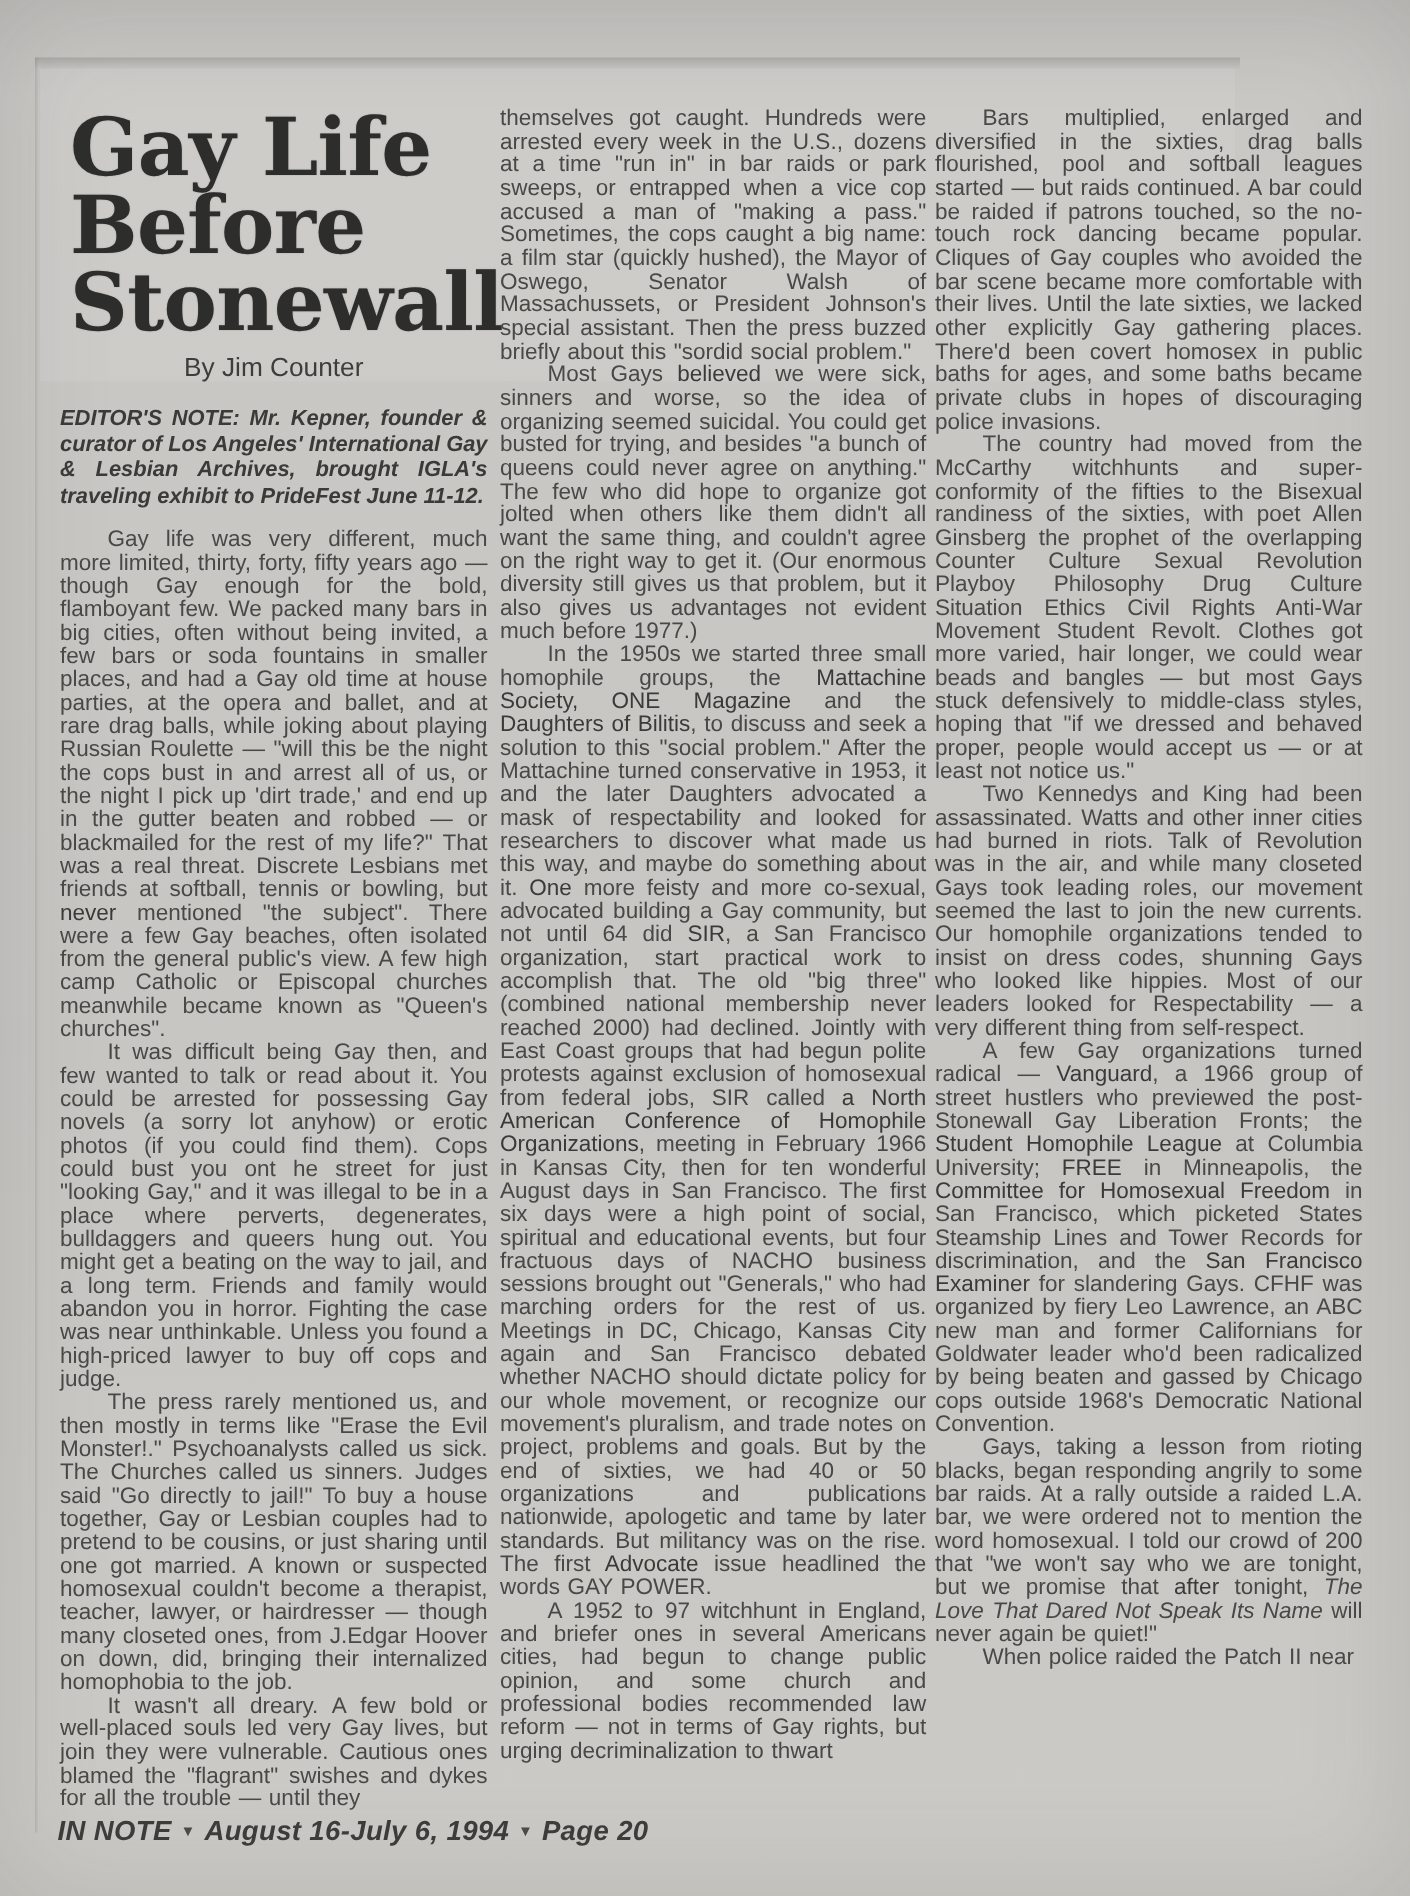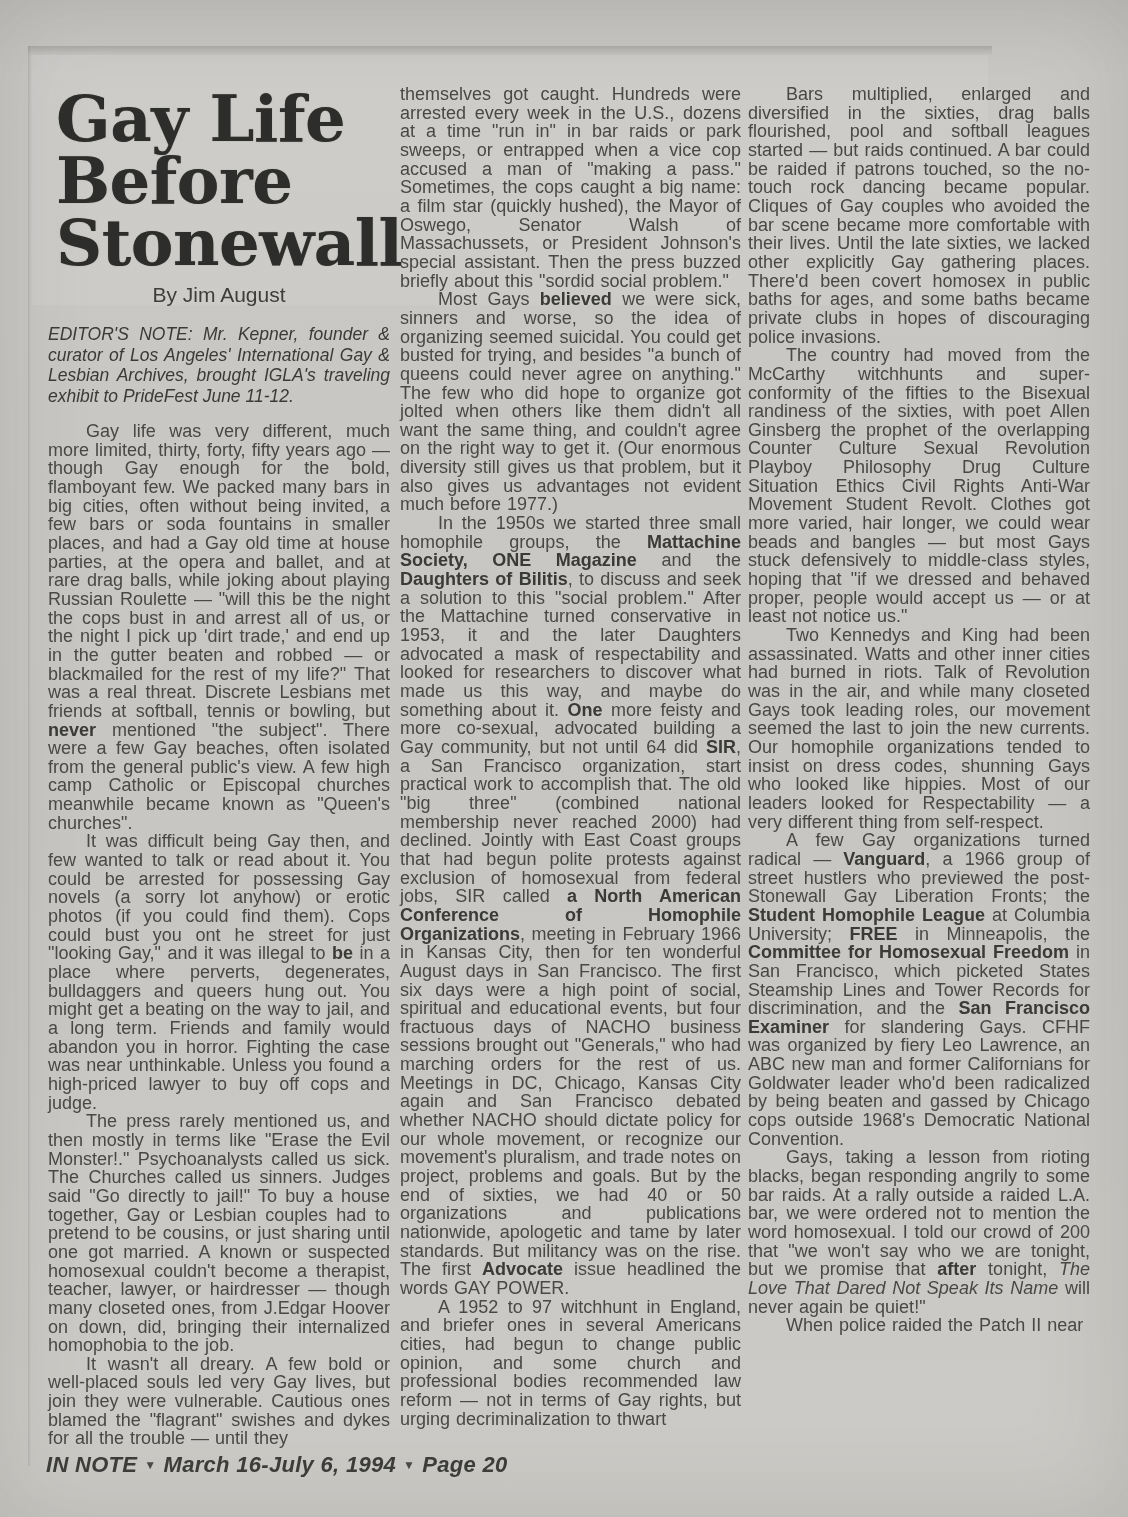--- a/index.html
+++ b/index.html
@@ -39,36 +39,36 @@
     color:#2d2d2b;
     white-space:pre-line;
     text-shadow:0 0 1px rgba(45,45,43,0.4);
   }
   .byline{
     margin-top:8px;text-align:center;
     font-size:21px;line-height:26px;color:#3d3d3b;
   }
   .editors-note{
     margin:16px 0 16px 0;
-    font-style:italic;font-weight:normal;
+    font-style:italic;font-weight:bold;
     font-size:17.5px;line-height:20.5px;
     text-align:justify;color:#3a3a38;
   }
   .body-text{margin-top:15px;}
   .col2 .body-text,.col3 .body-text{margin-top:0;}
   .body-text p{
     margin:0;
     font-size:18px;line-height:18.65px;
     word-spacing:1px;
     text-align:justify;
     text-indent:38px;
     color:#484846;
   }
   .body-text p.no-indent{text-indent:0;}
-  .body-text .b{font-weight:bold;color:#3a3a38;}
+  .body-text .b{font-weight:normal;color:#3a3a38;}
   .body-text .i{font-style:italic;}
   .footer{
     position:absolute;left:46px;top:1452px;
     font-weight:bold;font-style:italic;
     font-size:22px;color:#3c3c3a;letter-spacing:0.3px;
     white-space:nowrap;
   }
   .footer .tri{
     font-style:normal;font-size:12px;
     vertical-align:3px;padding:0 7px;color:#4a4a48;
@@ -79,21 +79,21 @@
 
 <div class="scan">
   <div class="title-halo"></div>
   <div class="page-fold"></div>
   <div class="page-left-edge"></div>
 
   <div class="col col1">
     <h1 class="headline">Gay Life
 Before
 Stonewall</h1>
-    <div class="byline">By Jim August</div>
+    <div class="byline">By Jim Counter</div>
     <p class="editors-note"><span>EDITOR'S NOTE:</span><span> Mr. Kepner, founder &amp; curator of Los Angeles' International Gay &amp; Lesbian Archives, brought IGLA's traveling exhibit to PrideFest June 11-12.</span></p>
     <div class="body-text">
         <p><span>Gay life was very different, much more limited, thirty, forty, fifty years ago — though Gay enough for the bold, flamboyant few. We packed many bars in big cities, often without being invited, a few bars or soda fountains in smaller places, and had a Gay old time at house parties, at the opera and ballet, and at rare drag balls, while joking about playing Russian Roulette — "will this be the night the cops bust in and arrest all of us, or the night I pick up 'dirt trade,' and end up in the gutter beaten and robbed — or blackmailed for the rest of my life?" That was a real threat. Discrete Lesbians met friends at softball, tennis or bowling, but </span><span class="b">never</span><span> mentioned "the subject". There were a few Gay beaches, often isolated from the general public's view. A few high camp Catholic or Episcopal churches meanwhile became known as "Queen's churches".</span></p>
         <p><span>It was difficult being Gay then, and few wanted to talk or read about it. You could be arrested for possessing Gay novels (a sorry lot anyhow) or erotic photos (if you could find them). Cops could bust you ont he street for just "looking Gay," and it was illegal to </span><span class="b">be</span><span> in a place where perverts, degenerates, bulldaggers and queers hung out. You might get a beating on the way to jail, and a long term. Friends and family would abandon you in horror. Fighting the case was near unthinkable. Unless you found a high-priced lawyer to buy off cops and judge.</span></p>
         <p><span>The press rarely mentioned us, and then mostly in terms like "Erase the Evil Monster!." Psychoanalysts called us sick. The Churches called us sinners. Judges said "Go directly to jail!" To buy a house together, Gay or Lesbian couples had to pretend to be cousins, or just sharing until one got married. A known or suspected homosexual couldn't become a therapist, teacher, lawyer, or hairdresser — though many closeted ones, from J.Edgar Hoover on down, did, bringing their internalized homophobia to the job.</span></p>
         <p><span>It wasn't all dreary. A few bold or well-placed souls led very Gay lives, but join they were vulnerable. Cautious ones blamed the "flagrant" swishes and dykes for all the trouble — until they</span></p>
       </div>
   </div>
 
   <div class="col col2">
@@ -110,15 +110,15 @@
         <p><span>Bars multiplied, enlarged and diversified in the sixties, drag balls flourished, pool and softball leagues started — but raids continued. A bar could be raided if patrons touched, so the no-touch rock dancing became popular. Cliques of Gay couples who avoided the bar scene became more comfortable with their lives. Until the late sixties, we lacked other explicitly Gay gathering places. There'd been covert homosex in public baths for ages, and some baths became private clubs in hopes of discouraging police invasions.</span></p>
         <p><span>The country had moved from the McCarthy witchhunts and super-conformity of the fifties to the Bisexual randiness of the sixties, with poet Allen Ginsberg the prophet of the overlapping Counter Culture Sexual Revolution Playboy Philosophy Drug Culture Situation Ethics Civil Rights Anti-War Movement Student Revolt. Clothes got more varied, hair longer, we could wear beads and bangles — but most Gays stuck defensively to middle-class styles, hoping that "if we dressed and behaved proper, people would accept us — or at least not notice us."</span></p>
         <p><span>Two Kennedys and King had been assassinated. Watts and other inner cities had burned in riots. Talk of Revolution was in the air, and while many closeted Gays took leading roles, our movement seemed the last to join the new currents. Our homophile organizations tended to insist on dress codes, shunning Gays who looked like hippies. Most of our leaders looked for Respectability — a very different thing from self-respect.</span></p>
         <p><span>A few Gay organizations turned radical — </span><span class="b">Vanguard</span><span>, a 1966 group of street hustlers who previewed the post-Stonewall Gay Liberation Fronts; the </span><span class="b">Student Homophile League</span><span> at Columbia University; </span><span class="b">FREE</span><span> in Minneapolis, the </span><span class="b">Committee for Homosexual Freedom</span><span> in San Francisco, which picketed States Steamship Lines and Tower Records for discrimination, and the </span><span class="b">San Francisco Examiner</span><span> for slandering Gays. CFHF was organized by fiery Leo Lawrence, an ABC new man and former Californians for Goldwater leader who'd been radicalized by being beaten and gassed by Chicago cops outside 1968's Democratic National Convention.</span></p>
         <p><span>Gays, taking a lesson from rioting blacks, began responding angrily to some bar raids. At a rally outside a raided L.A. bar, we were ordered not to mention the word homosexual. I told our crowd of 200 that "we won't say who we are tonight, but we promise that </span><span class="b">after</span><span> tonight, </span><span class="i">The Love That Dared Not Speak Its Name</span><span> will never again be quiet!"</span></p>
         <p><span>When police raided the Patch II near</span></p>
       </div>
   </div>
 
   <div class="footer">
-    <span>IN NOTE</span><span class="tri">▼</span><span>March 16-July 6, 1994</span><span class="tri">▼</span><span>Page 20</span>
+    <span>IN NOTE</span><span class="tri">▼</span><span>August 16-July 6, 1994</span><span class="tri">▼</span><span>Page 20</span>
   </div>
 </div>
 
 </body></html>

